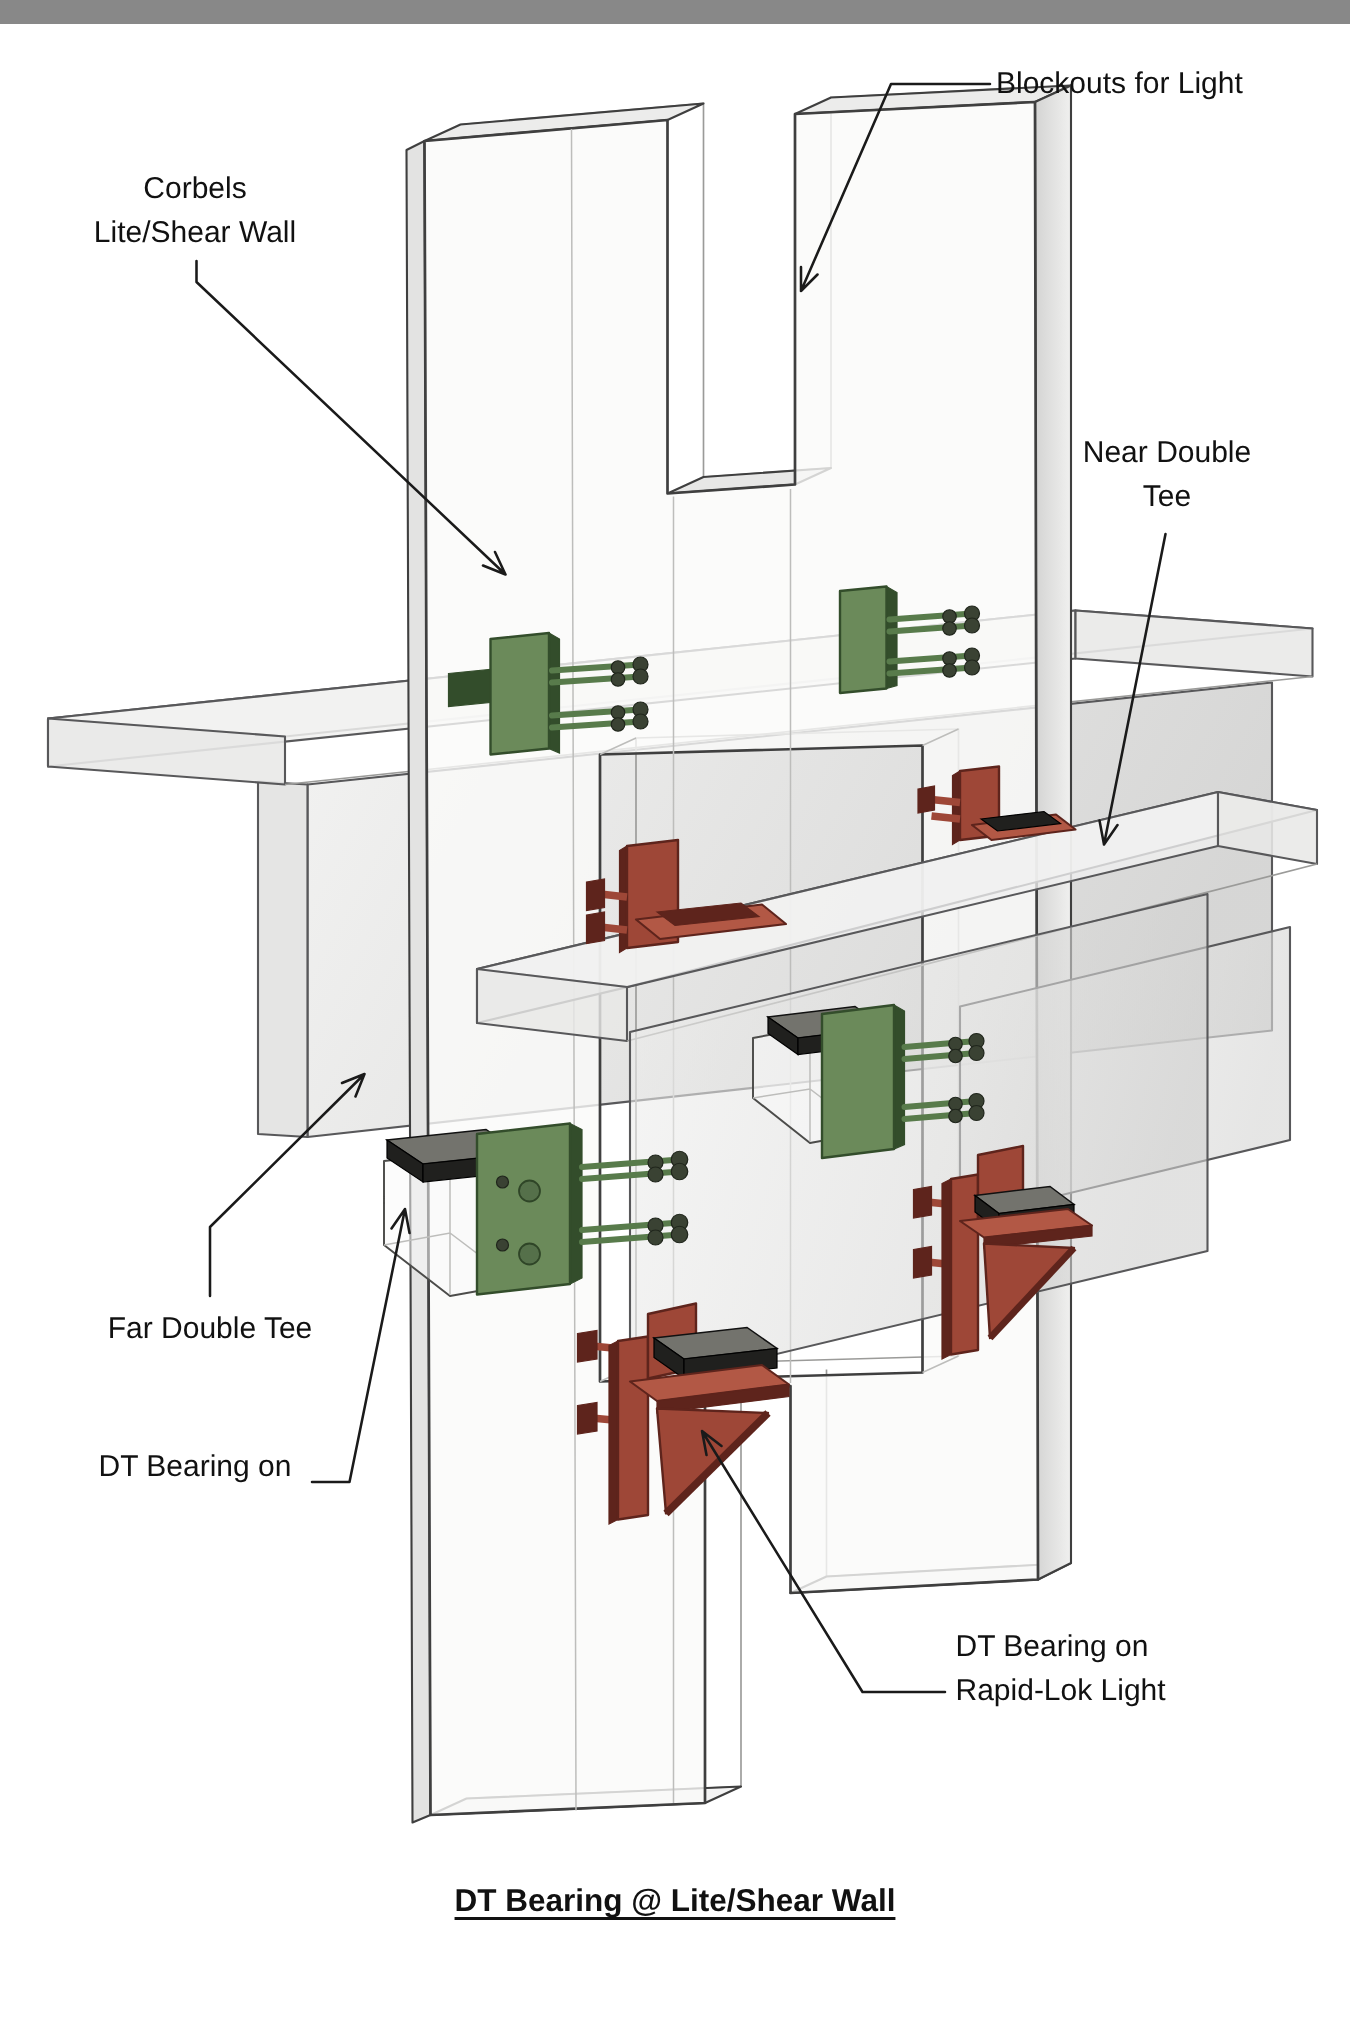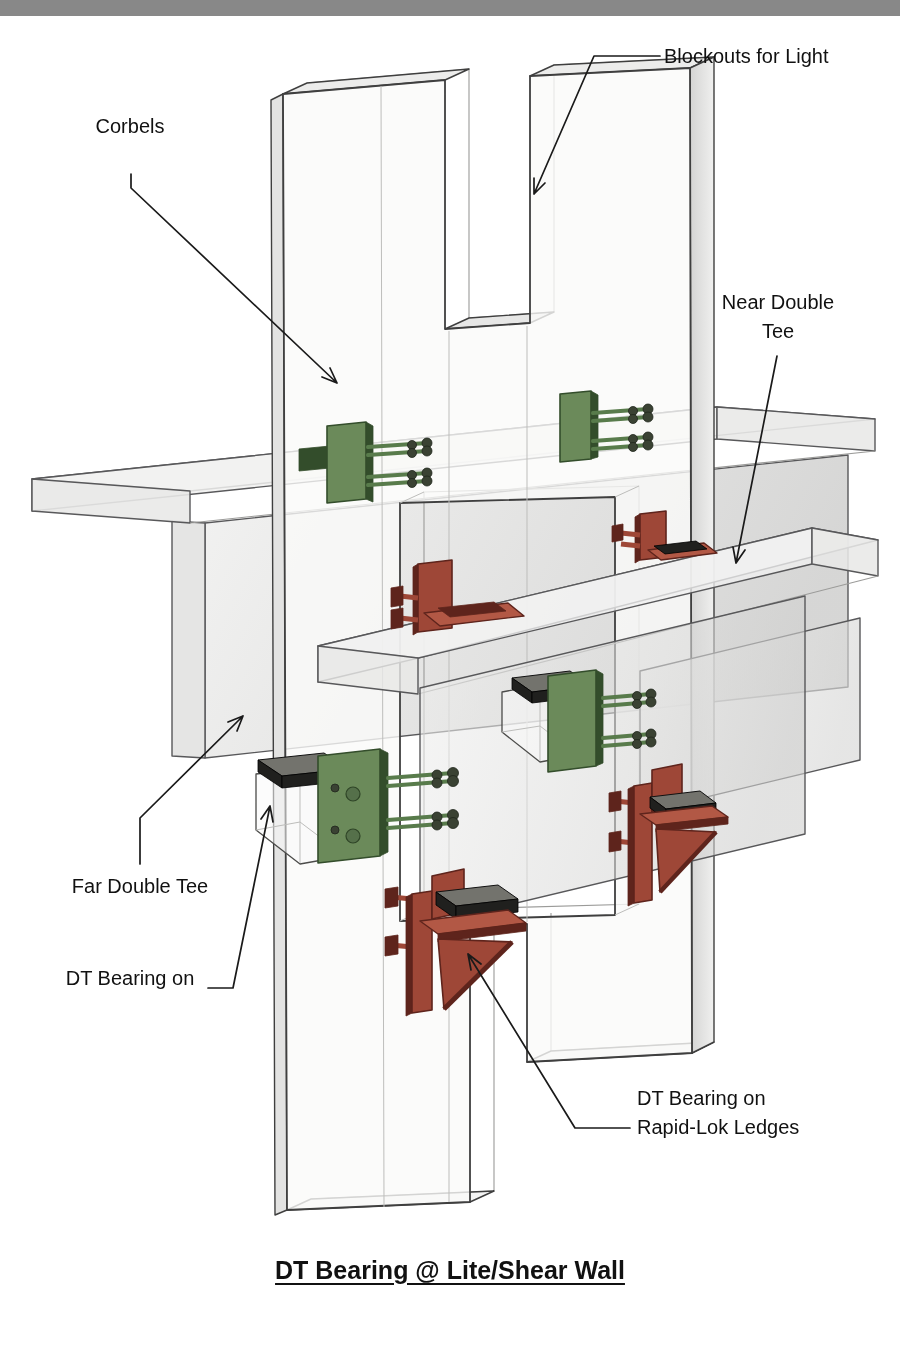--- a/index.html
+++ b/index.html
@@ -28,21 +28,21 @@
   .corbel-box{fill:rgba(250,250,249,0.55);stroke:#4c4c4a;stroke-width:1.3;stroke-linejoin:round;}
   .leader{stroke:var(--leader);stroke-width:1.7;fill:none;stroke-linejoin:round;stroke-linecap:round;}
   
   .label{
     position:absolute;color:var(--label,#111);font-size:20px;line-height:29px;
     text-align:center;white-space:nowrap;
   }
   .label.left{text-align:left;}
   .title{
     position:absolute;left:0;top:1240px;width:900px;text-align:center;
-    color:var(--label,#111);font-size:25px;font-weight:bold;
+    color:var(--label,#111);font-size:21px;font-weight:bold;
     text-decoration:underline;text-underline-offset:4px;
   }
 </style>
 </head>
 <body>
 
 <div class="canvas">
 
 <svg width="900" height="1350" viewBox="0 0 900 1350">
   <defs>
@@ -228,34 +228,35 @@
     <path class="leader" d="M630,1112 L575,1112 L468,938 M468,938 L471,954 M468,938 L481,948"></path>
   </g>
 </svg>
 
   <div class="label left" style="left:664px;top:26px;">
     <div>Blockouts for Light</div>
   </div>
 
   <div class="label" style="left:10px;top:96px;width:240px;">
     <div>Corbels</div>
+    <div>Lite/Shear Wall</div>
   </div>
 
   <div class="label" style="left:676px;top:272px;width:204px;">
     <div>Near Double</div>
     <div>Tee</div>
   </div>
 
   <div class="label" style="left:28px;top:856px;width:224px;">
     <div>Far Double Tee</div>
   </div>
 
   <div class="label" style="left:10px;top:948px;width:240px;">
     <div>DT Bearing on</div>
   </div>
 
   <div class="label left" style="left:637px;top:1068px;">
     <div>DT Bearing on</div>
-    <div>Rapid-Lok Ledges</div>
+    <div>Rapid-Lok Light</div>
   </div>
 
   <div class="title">DT Bearing @ Lite/Shear Wall</div>
 </div>
 
 </body></html>

